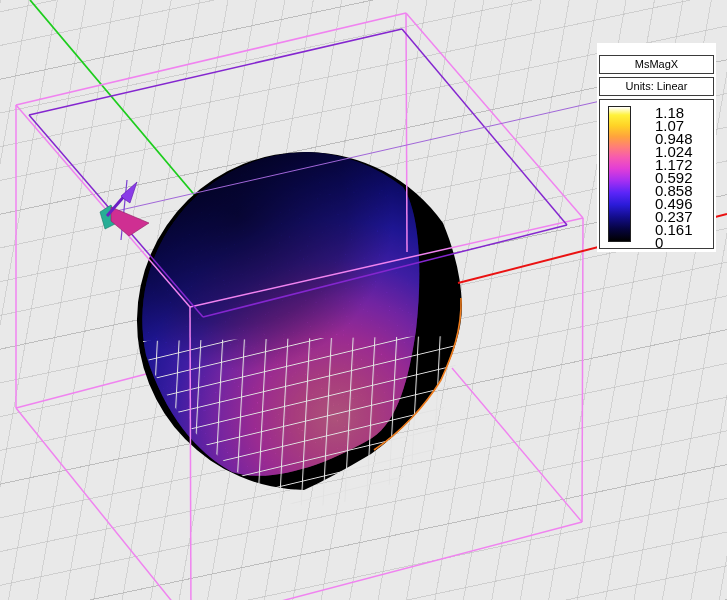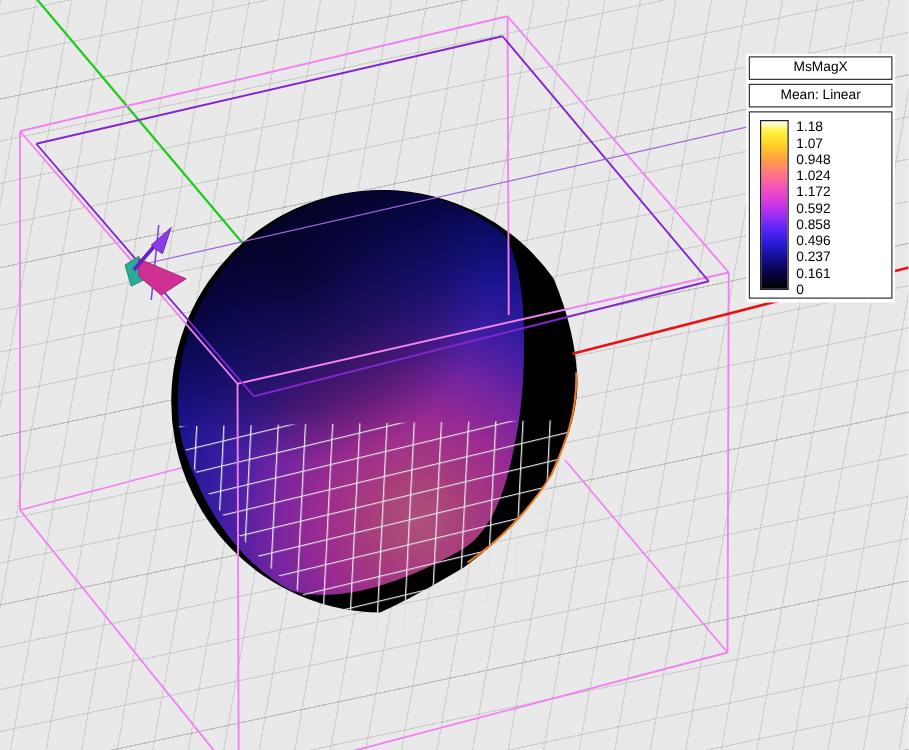--- a/index.html
+++ b/index.html
@@ -13,25 +13,25 @@
       repeating-linear-gradient(100deg, rgba(175,175,175,.40) 0 1px, transparent 1px 28px);
   }
   #scene-svg{position:absolute;left:0;top:0;}
   
   .legend{
     position:absolute;left:597px;top:43px;width:119px;
     background:#ffffff;padding:1px 2px 3px 2px;box-sizing:border-box;
     font-size:11px;color:#000;
   }
   .legend .lbox{border:1px solid #3a3a3a;background:#fff;margin-top:3px;}
-  .legend .lbox:first-child{margin-top:1px;}
+  .legend .lbox:first-child{margin-top:11px;}
   .ltitle,.ltype{height:17px;line-height:17px;text-align:center;}
   .lcolorbar{height:148px;display:flex;flex-direction:row;}
   .swatch{width:21px;height:134px;margin:6px 0 0 8px;border:1px solid #222;}
-  .ticks{margin-left:6px;padding-top:6px;line-height:13px;font-size:11px;}
+  .ticks{margin-left:24px;padding-top:6px;line-height:13px;font-size:15px;}
   .ticks div{height:13px;}
   .lstats{padding:4px 6px;line-height:12.9px;font-size:11px;}
 </style>
 </head>
 <body>
 
 <div id="stage">
 
   <svg id="scene-svg" width="727" height="600" viewBox="0 0 727 600">
     <defs>
@@ -140,21 +140,21 @@
       <line x1="127" y1="180" x2="121" y2="240" stroke="#7a3fd0" stroke-width="1.2"></line>
       <polygon points="100,212 111,205 119,222 105,229" fill="#27ae96" stroke="#157a66" stroke-width="0.6"></polygon>
       <polygon points="111,207 149,223 129,236 111,221" fill="#cf2f92" stroke="#8f1f60" stroke-width="0.6"></polygon>
       <line x1="107" y1="216" x2="126" y2="194" stroke="#6a1fc4" stroke-width="3"></line>
       <polygon points="121,196 137,182 130,203 124,199" fill="#8a3ce8" stroke="#5a14aa" stroke-width="0.6"></polygon>
     </g>
   </svg>
 
   <div class="legend">
     <div class="lbox ltitle">MsMagX</div>
-    <div class="lbox ltype">Mean: Linear</div>
+    <div class="lbox ltype">Units: Linear</div>
     <div class="lbox lcolorbar">
       <div class="swatch" style="background: linear-gradient(rgb(255, 255, 255) 0%, rgb(255, 242, 60) 6%, rgb(255, 210, 38) 14%, rgb(255, 164, 60) 22%, rgb(255, 125, 122) 30%, rgb(246, 89, 178) 38%, rgb(226, 62, 214) 46%, rgb(166, 47, 242) 55%, rgb(91, 37, 248) 64%, rgb(42, 27, 216) 73%, rgb(19, 13, 140) 82%, rgb(6, 4, 64) 91%, rgb(0, 0, 0) 100%);"></div>
       <div class="ticks">
 
       <div>1.18</div>
           <div>1.07</div>
           <div>0.948</div>
           <div>1.024</div>
           <div>1.172</div>
           <div>0.592</div>

